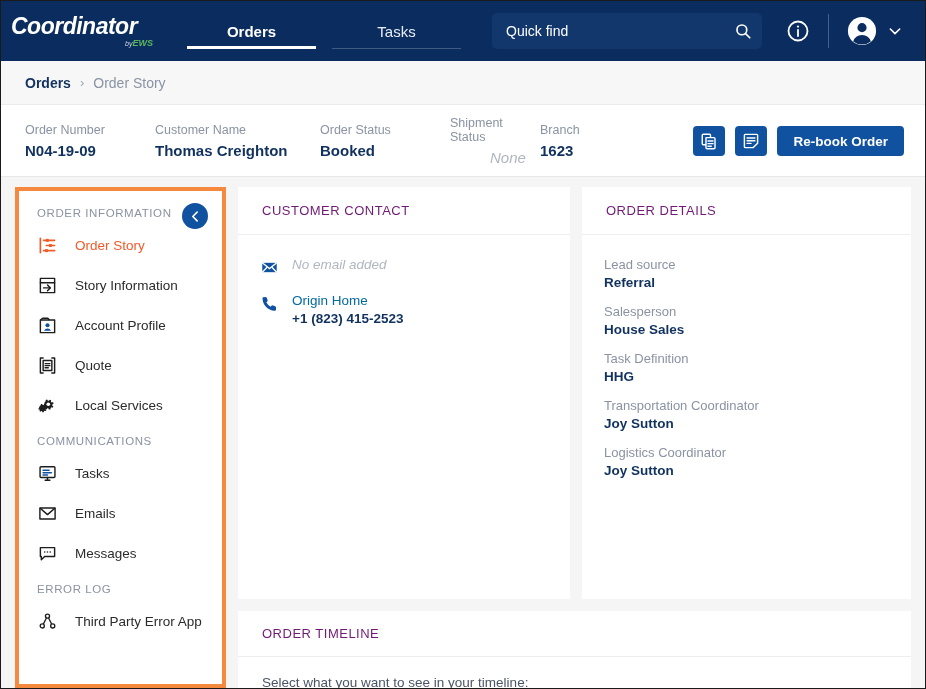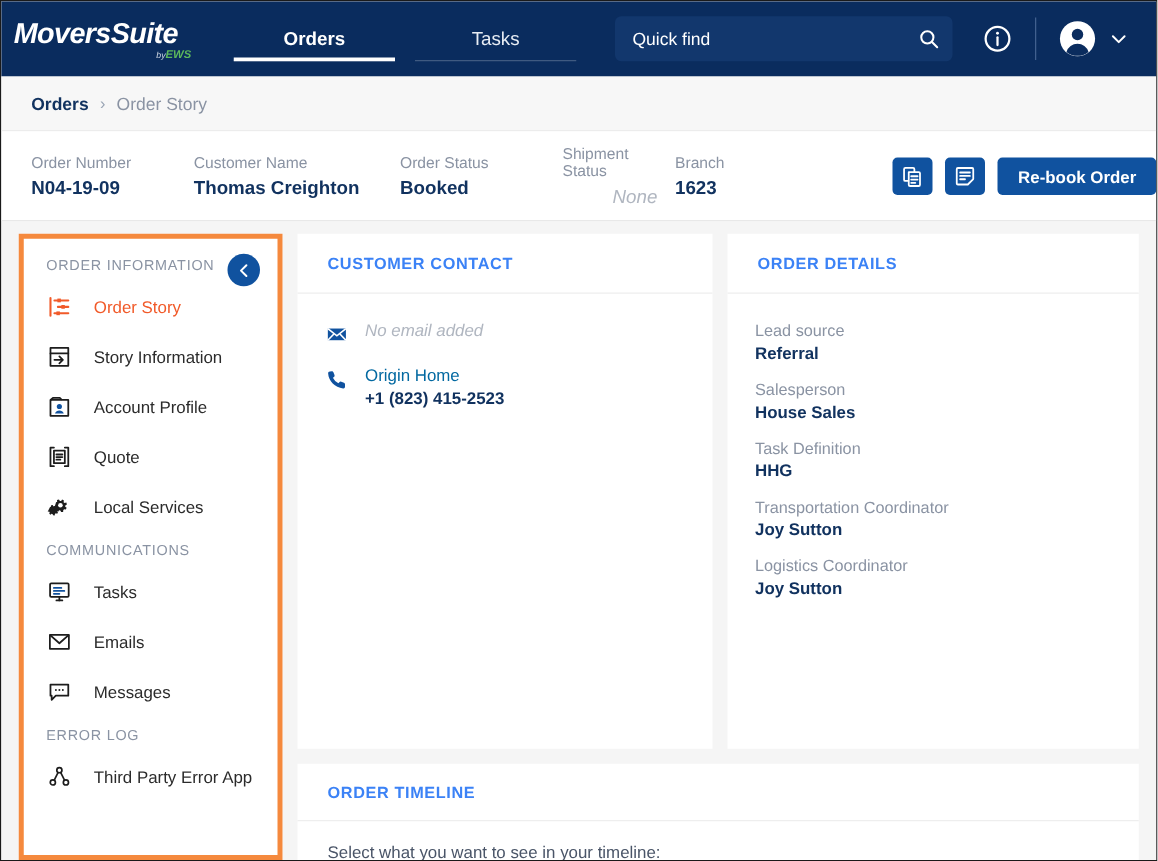--- a/index.html
+++ b/index.html
@@ -101,21 +101,21 @@
   .sfield { display: flex; flex-direction: column; justify-content: space-between; gap: 5px; }
   .sfield .lbl { font-size: 12.5px; color: #8a93a3; }
   .sfield .val { font-size: 15px; color: #11325f; font-weight: bold; }
   .sfield .val.muted { color: #b0b6c0; font-weight: normal; font-style: italic; margin-left: 40px; }
   .sf-order { width: 130px; }
   .sf-cust { width: 165px; }
   .sf-status { width: 130px; }
   .sf-ship { width: 90px; }
   .sf-branch { width: 90px; }
   .summary-actions {
-    position: absolute; right: 0; top: 0; height: 72px;
+    position: absolute; right: 21px; top: 0; height: 72px;
     display: flex; align-items: center; gap: 10px;
   }
   .sq-btn {
     width: 32px; height: 30px; background: #10529f;
     border-radius: 4px; border: 0; cursor: pointer;
     display: flex; align-items: center; justify-content: center;
   }
   .rebook-btn {
     height: 30px; padding: 0 16px;
     background: #10529f; color: #fff; border: 0; border-radius: 4px;
@@ -170,21 +170,21 @@
   .card {
     background: #ffffff;
     display: flex; flex-direction: column;
   }
   .card-hdr {
     height: 48px; display: flex; align-items: center;
     padding-left: 24px;
     border-bottom: 1px solid #eeeeee;
   }
   .card-hdr-title {
-    color: #3b82f6; font-size: 13px; font-weight: bold; letter-spacing: 0.5px;
+    color: #701a75; font-size: 13px; font-weight: normal; letter-spacing: 0.5px;
   }
   .card-contact { width: 332px; flex: 0 0 332px; height: 412px; }
   .card-details { flex: 1; height: 412px; }
   .card-timeline { height: 80px; }
 
   .contact-body { padding: 22px 24px 0 22px; }
   .contact-row { display: flex; gap: 14px; margin-bottom: 17px; align-items: flex-start; }
   .contact-ico { width: 18px; flex: 0 0 18px; padding-top: 2px; display:flex; justify-content:center; }
   .contact-empty { font-size: 13.5px; color: #b0b6c0; font-style: italic; }
   .contact-label { font-size: 13.5px; color: #0369a1; margin-bottom: 3px; }
@@ -199,21 +199,21 @@
   .timeline-prompt { font-size: 13.5px; color: #4a5568; }
 </style>
 </head>
 <body>
 
 <div class="app">
 
   <div class="topnav">
 
     <div class="logo-wrap">
-      <div class="logo-main">MoversSuite</div>
+      <div class="logo-main">Coordinator</div>
       <div class="logo-sub">
         <span class="by">by</span><span>EWS</span>
       </div>
     </div>
 
     <div class="nav-tabs">
       <div class="nav-tab wide1 active">Orders</div>
       <div class="nav-tab wide2">Tasks</div>
     </div>
 

